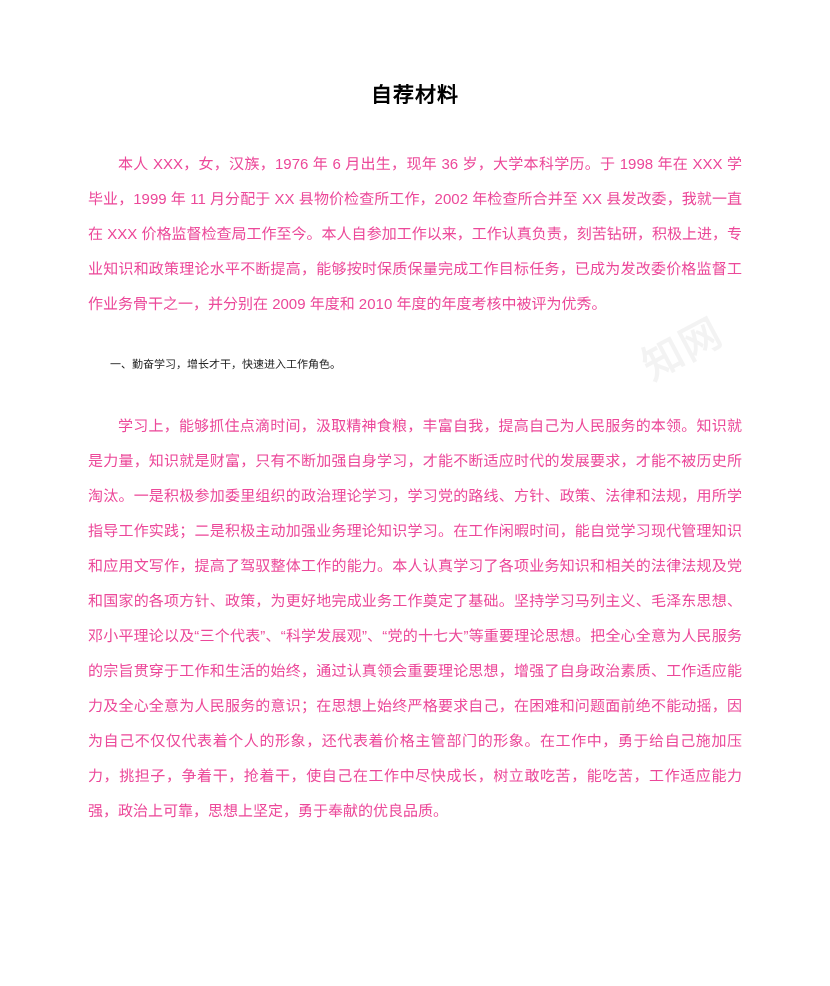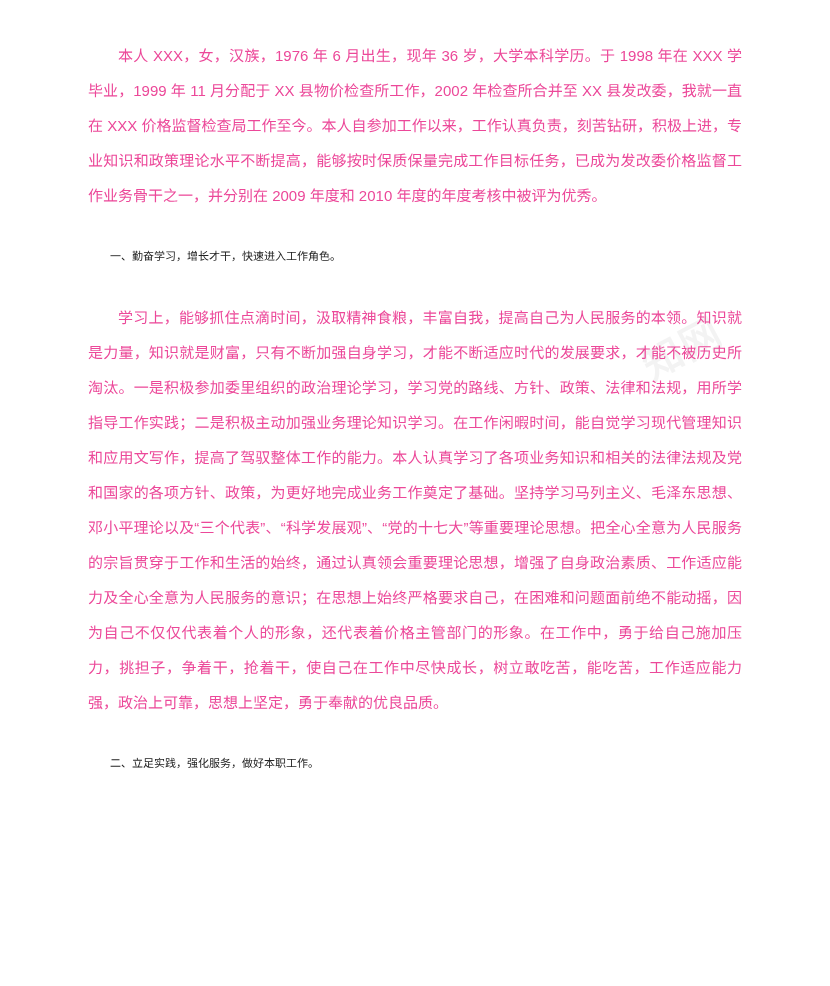--- a/index.html
+++ b/index.html
@@ -89,23 +89,23 @@
 </style>
 </head>
 <body>
 
 <div class="page">
 
   <div class="watermark">知网</div>
 
   <div class="content">
 
+    <h1 class="doc-title">自荐材料</h1>
 
     <p class="body-text para-intro">本人 XXX，女，汉族，1976 年 6 月出生，现年 36 岁，大学本科学历。于 1998 年在 XXX 学毕业，1999 年 11 月分配于 XX 县物价检查所工作，2002 年检查所合并至 XX 县发改委，我就一直在 XXX 价格监督检查局工作至今。本人自参加工作以来，工作认真负责，刻苦钻研，积极上进，专业知识和政策理论水平不断提高，能够按时保质保量完成工作目标任务，已成为发改委价格监督工作业务骨干之一，并分别在 2009 年度和 2010 年度的年度考核中被评为优秀。</p>
 
     <p class="section-heading">一、勤奋学习，增长才干，快速进入工作角色。</p>
 
     <p class="body-text para-body">学习上，能够抓住点滴时间，汲取精神食粮，丰富自我，提高自己为人民服务的本领。知识就是力量，知识就是财富，只有不断加强自身学习，才能不断适应时代的发展要求，才能不被历史所淘汰。一是积极参加委里组织的政治理论学习，学习党的路线、方针、政策、法律和法规，用所学指导工作实践；二是积极主动加强业务理论知识学习。在工作闲暇时间，能自觉学习现代管理知识和应用文写作，提高了驾驭整体工作的能力。本人认真学习了各项业务知识和相关的法律法规及党和国家的各项方针、政策，为更好地完成业务工作奠定了基础。坚持学习马列主义、毛泽东思想、邓小平理论以及“三个代表”、“科学发展观”、“党的十七大”等重要理论思想。把全心全意为人民服务的宗旨贯穿于工作和生活的始终，通过认真领会重要理论思想，增强了自身政治素质、工作适应能力及全心全意为人民服务的意识；在思想上始终严格要求自己，在困难和问题面前绝不能动摇，因为自己不仅仅代表着个人的形象，还代表着价格主管部门的形象。在工作中，勇于给自己施加压力，挑担子，争着干，抢着干，使自己在工作中尽快成长，树立敢吃苦，能吃苦，工作适应能力强，政治上可靠，思想上坚定，勇于奉献的优良品质。</p>
 
-    <p class="section-heading">二、立足实践，强化服务，做好本职工作。</p>
 
   </div>
 </div>
 
 </body></html>

